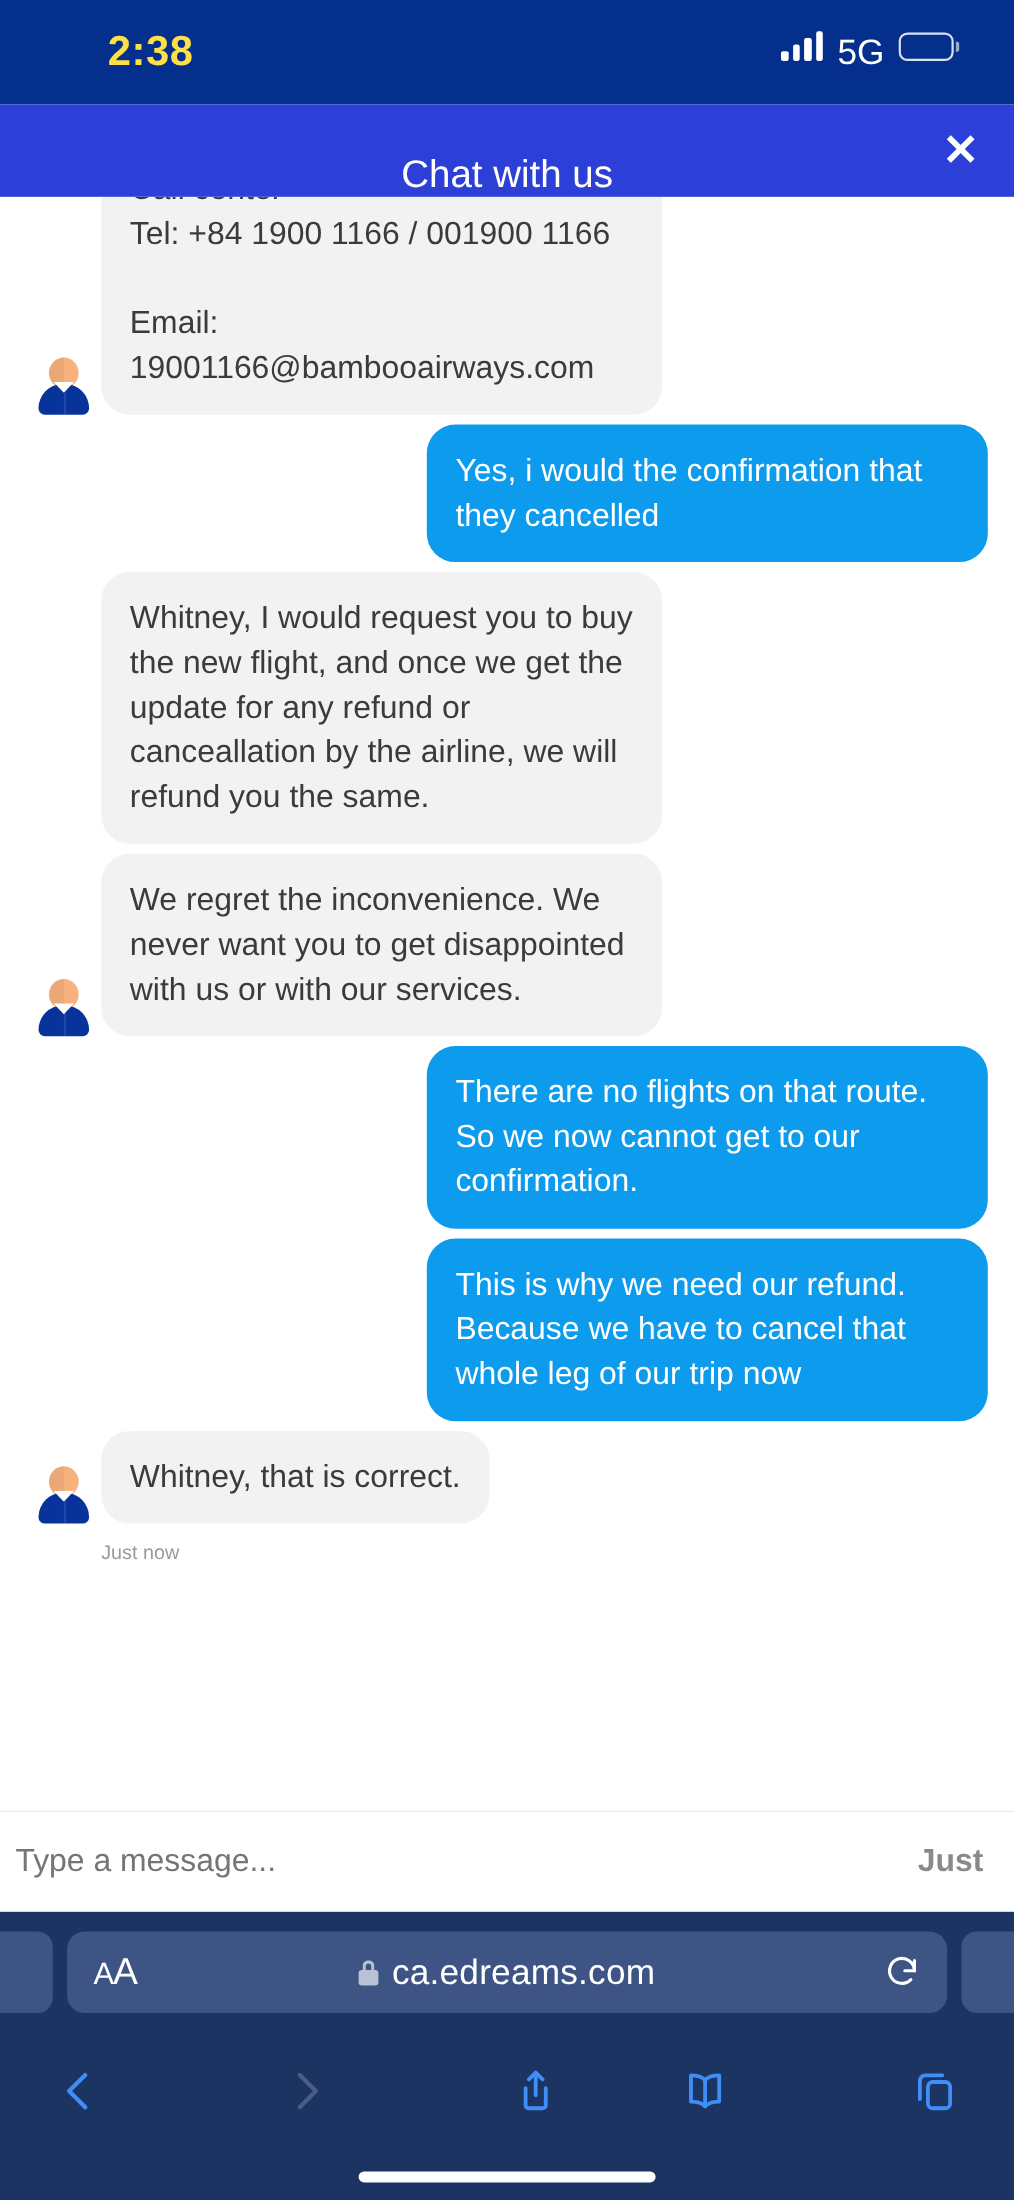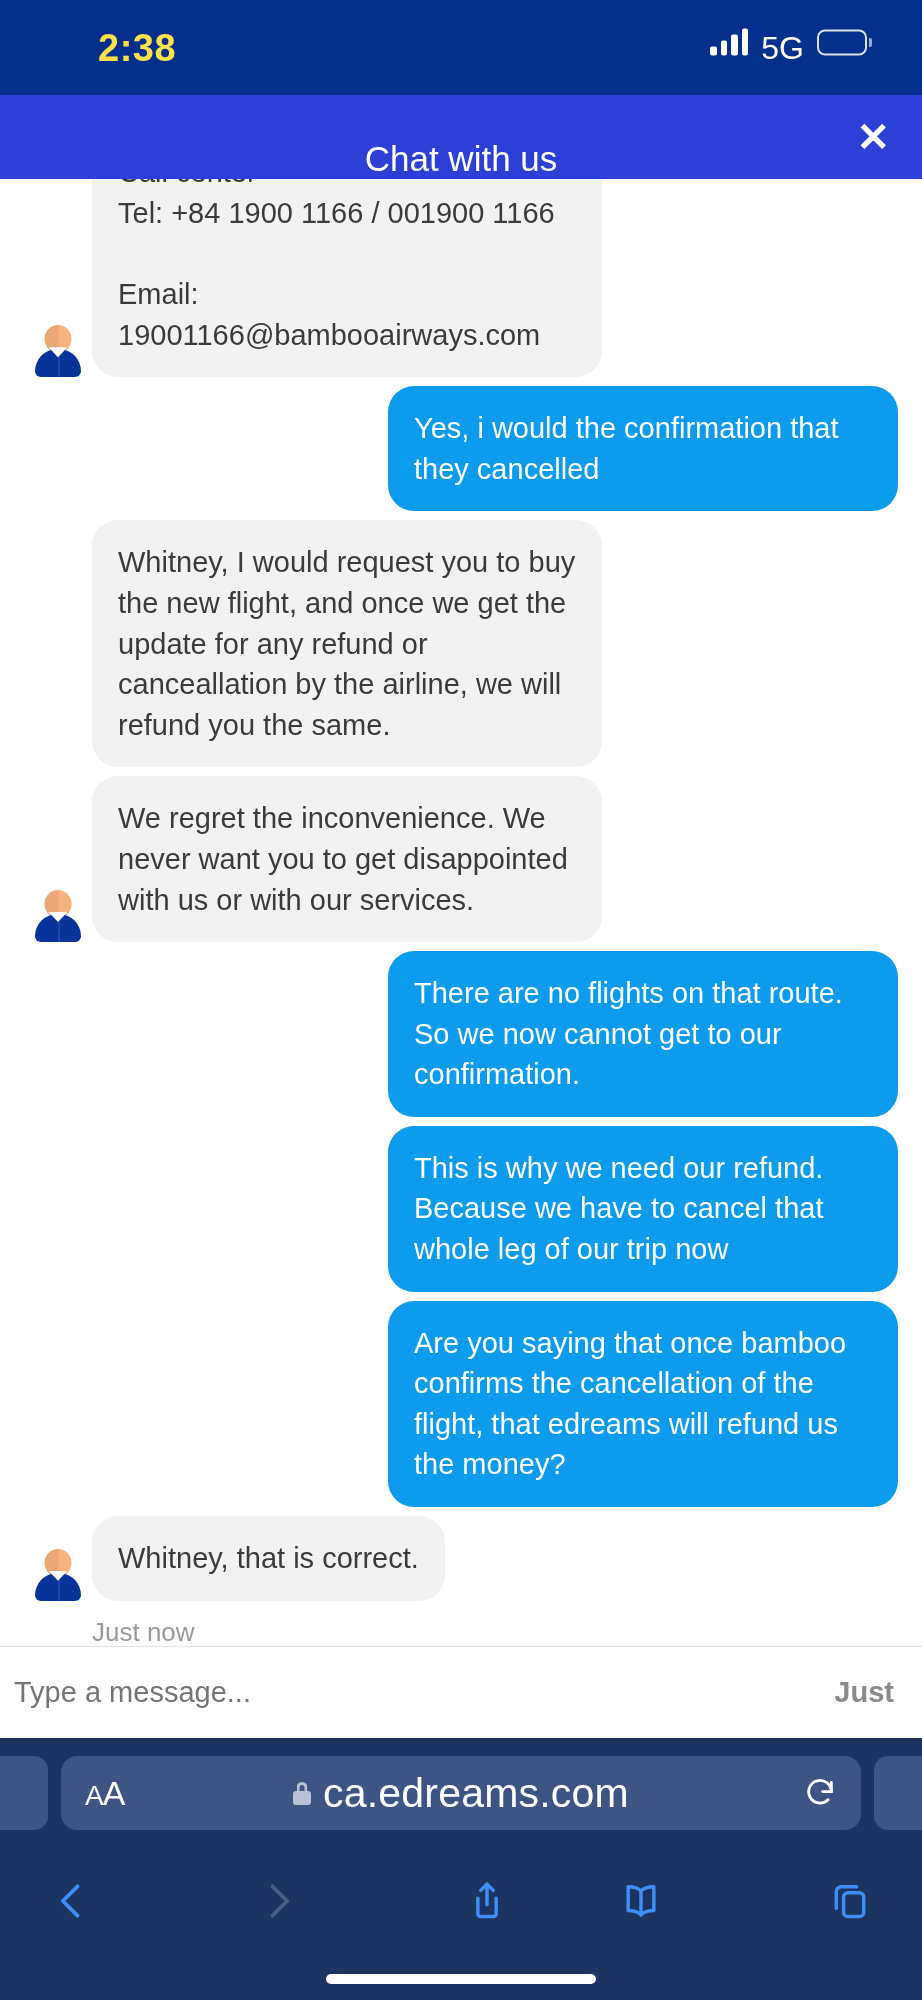--- a/index.html
+++ b/index.html
@@ -161,21 +161,21 @@
   .bubble.clipped-top {
     border-top-left-radius: 0;
     border-top-right-radius: 0;
   }
   .bubble pre {
     font-family: inherit; font-size: inherit; line-height: inherit;
     white-space: pre-wrap; margin: 0;
   }
 
   .timestamp {
-    font-size: 26px;
+    font-size: 18px;
     color: #9a9a9a;
     padding-left: 92px;
     margin-top: 16px;
   }
 
   
   .input-bar {
     flex: 0 0 auto;
     height: 92px;
     background: #ffffff;
@@ -255,21 +255,21 @@
     border-radius: 6px 6px 0 0;
   }
   .lock-icon .bodyl {
     position: absolute; left: 0; bottom: 0;
     width: 18px; height: 14px;
     background: #b9c2d4;
     border-radius: 3px;
   }
   .url-text {
     color: #ffffff;
-    font-size: 41px;
+    font-size: 32px;
     letter-spacing: 0.2px;
   }
   .reload-icon {
     margin-left: auto;
     flex: 0 0 auto;
     width: 34px; height: 34px;
     cursor: pointer;
   }
   .nav-row {
     display: flex; align-items: center;
@@ -357,25 +357,20 @@
           </div>
         </div>
         <div class="msg-row user">
           <div class="bubble user" style="background: rgb(13, 156, 237);">
             <pre>There are no flights on that route. So we now cannot get to our confirmation.</pre>
           </div>
         </div>
         <div class="msg-row user">
           <div class="bubble user" style="background: rgb(13, 156, 237);">
             <pre>This is why we need our refund. Because we have to cancel that whole leg of our trip now</pre>
-          </div>
-        </div>
-        <div class="msg-row user">
-          <div class="bubble user" style="background: rgb(13, 156, 237);">
-            <pre>Are you saying that once bamboo confirms the cancellation of the flight, that edreams will refund us the money?</pre>
           </div>
         </div>
         <div class="msg-row agent">
           <div class="avatar-slot">
             <span class="avatar">
               <span class="head"></span>
               <span class="collar"></span>
               <span class="body"></span>
             </span>
           </div>

